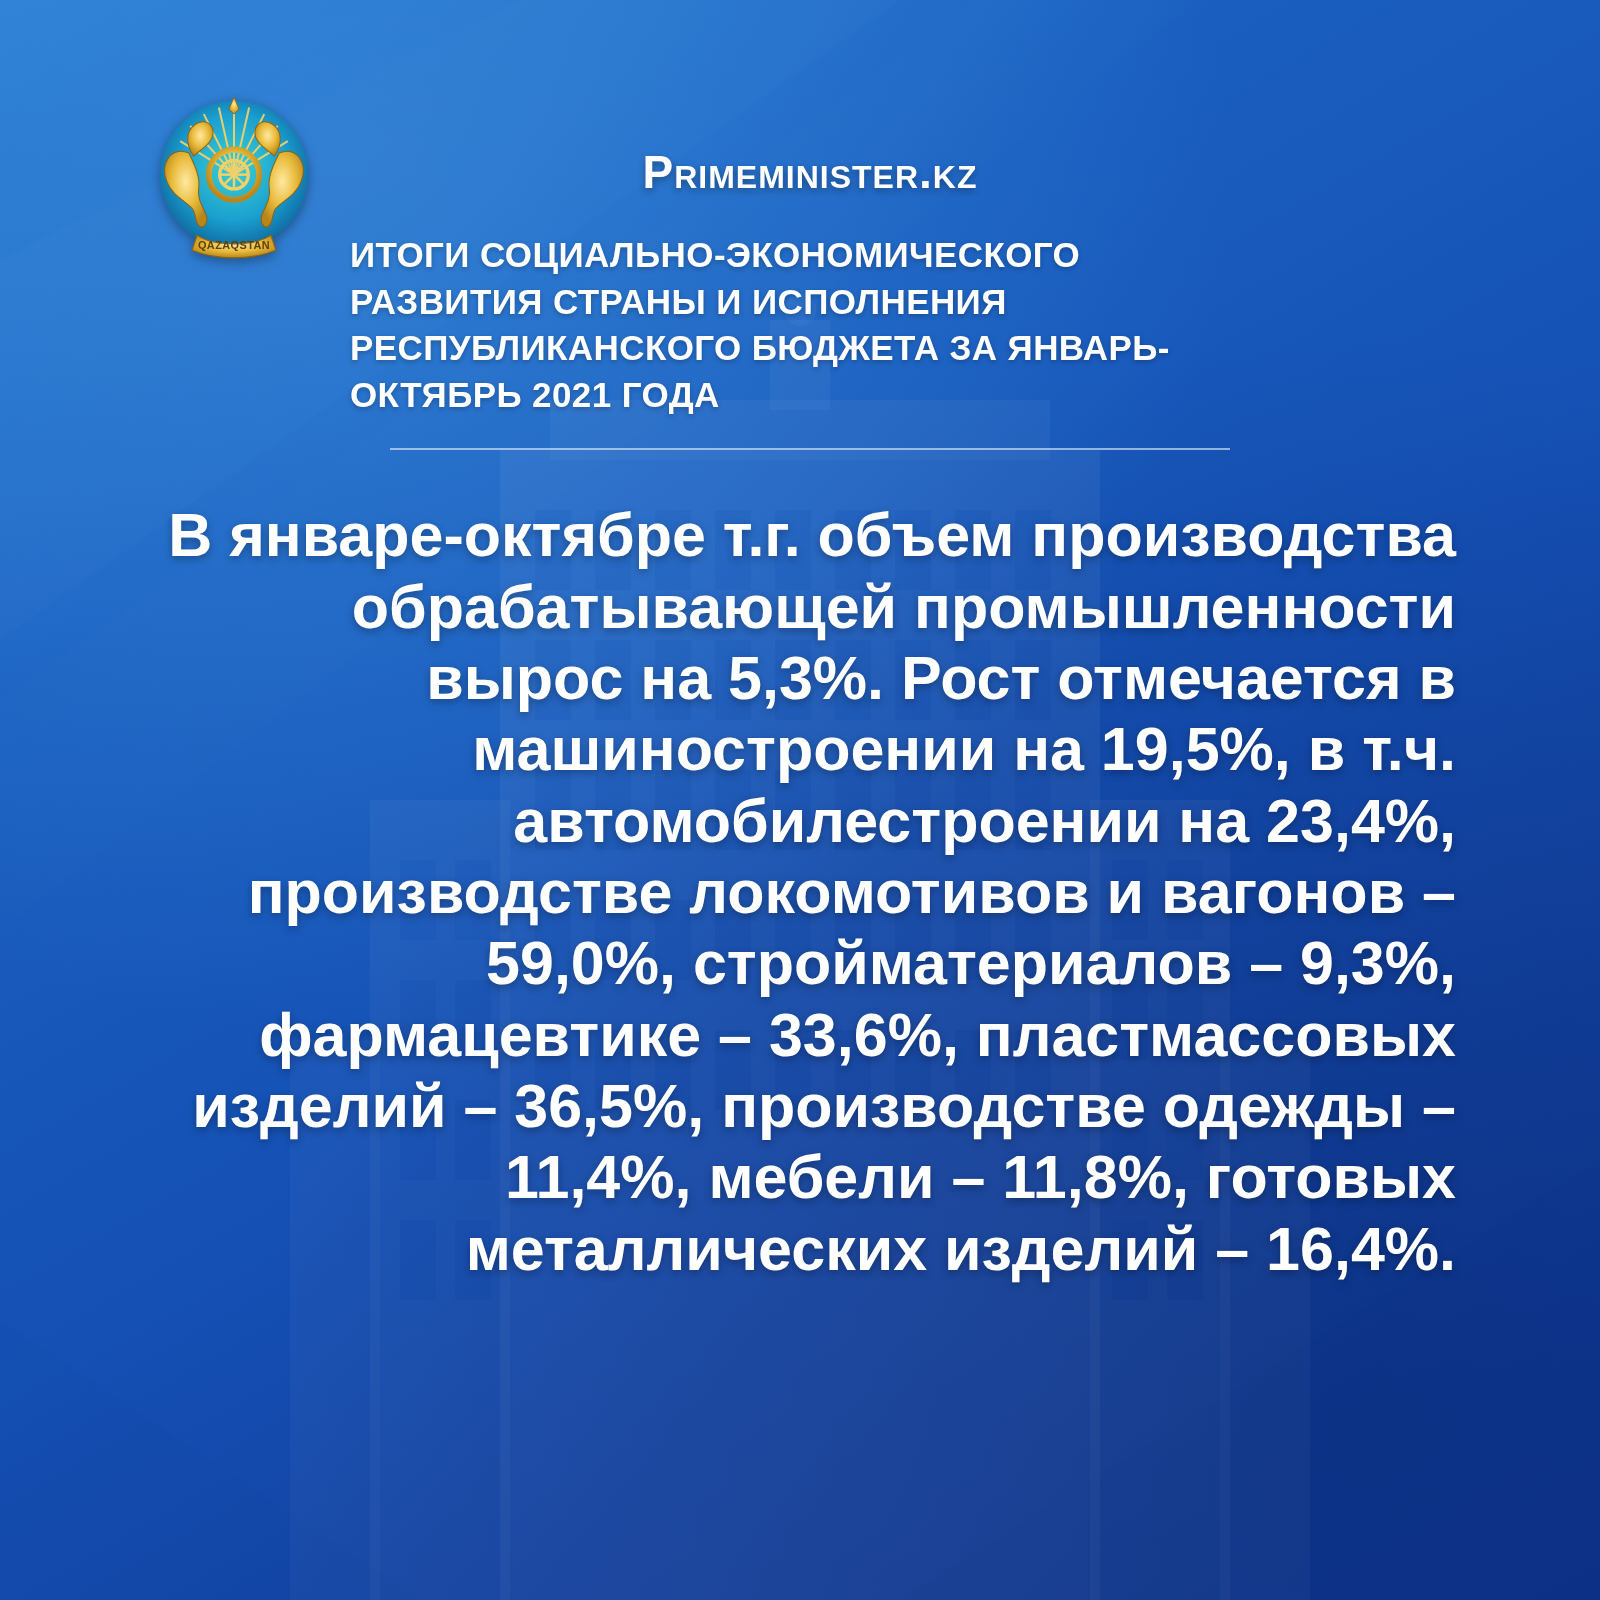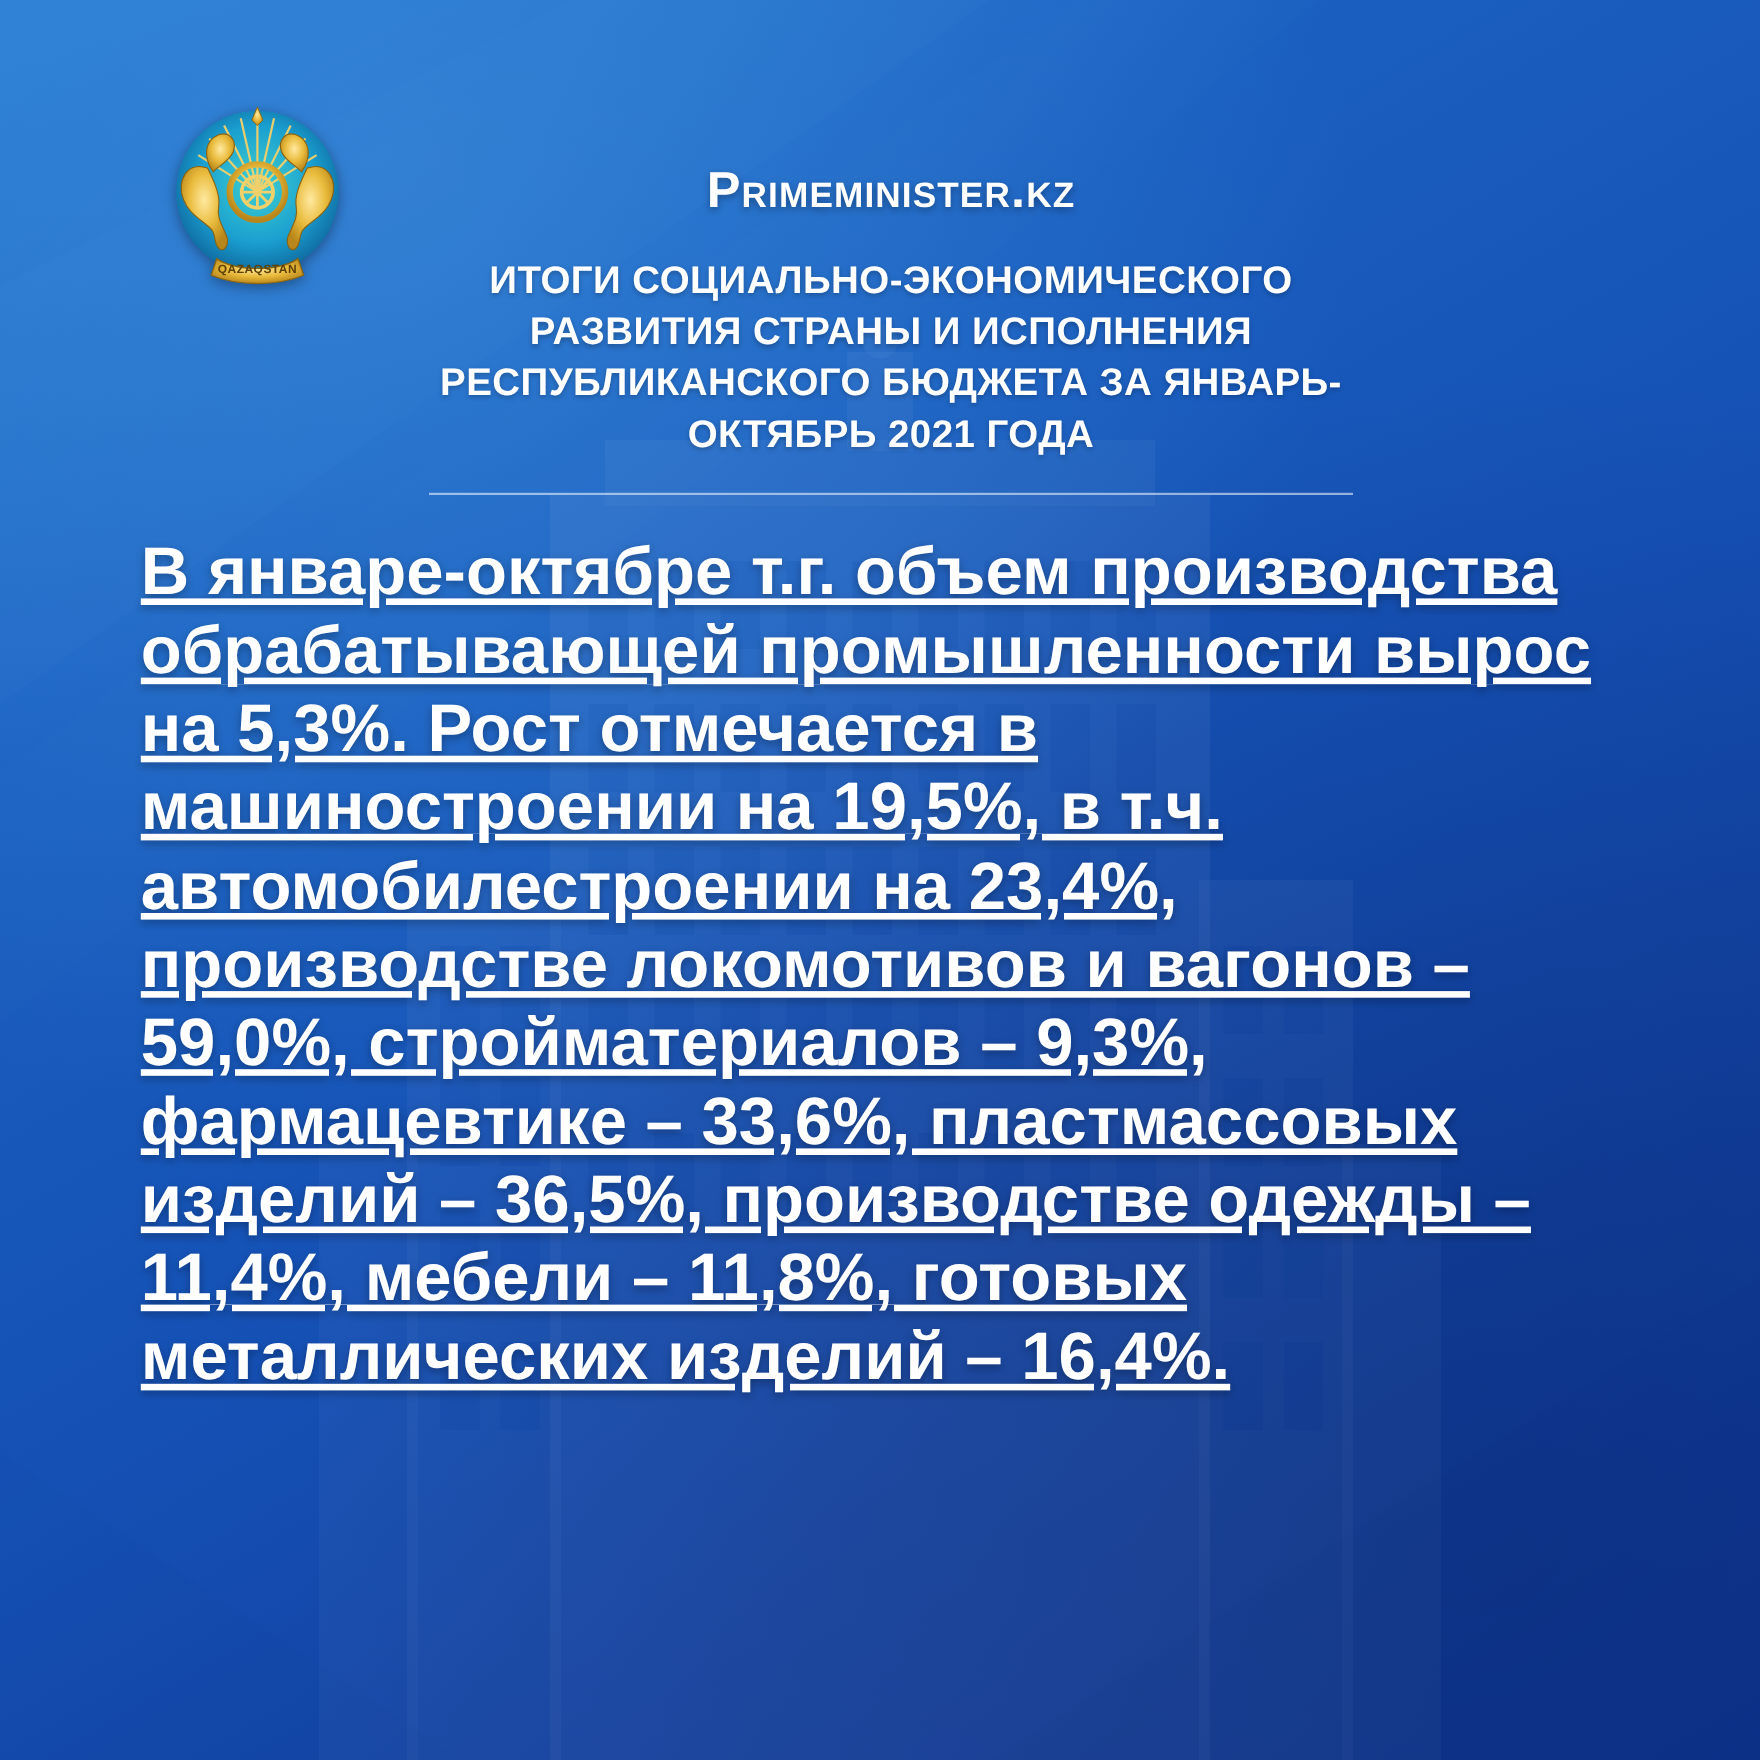--- a/index.html
+++ b/index.html
@@ -89,21 +89,20 @@
     text-transform: lowercase;
   }
   .brand-title::first-letter { font-size: 66px; }
 
   .subtitle {
     margin-top: 34px;
     color: #ffffff;
     font-size: 35px;
     font-weight: bold;
     line-height: 1.33;
-    text-align: center;
     text-transform: uppercase;
     letter-spacing: 0.4px;
     text-shadow: 0 2px 5px rgba(0,0,0,0.25);
     width: 920px;
   }
 
   .divider {
     margin: 30px auto 0 auto;
     width: 840px;
     height: 2px;
@@ -114,25 +113,24 @@
     width: 1400px;
     margin: 34px auto 0 auto;
     text-align: center;
   }
 
   .headline {
     color: #ffffff;
     font-size: 61px;
     font-weight: bold;
     line-height: 1.17;
-    text-align: left;
+    text-align: right;
     text-shadow: 0 3px 8px rgba(0,0,0,0.30);
-    margin: 0;
+    margin: 16px;
     padding: 0 28px;
-    text-decoration: underline;
   }
 </style>
 </head>
 <body>
 
 <div class="poster">
 
   <svg class="bg-diagonals" viewBox="0 0 1600 1600" preserveAspectRatio="none">
     <polygon points="0,260 520,0 900,0 0,640" fill="#ffffff" opacity="0.10"></polygon>
     <polygon points="0,700 980,0 1200,0 0,930" fill="#ffffff" opacity="0.05"></polygon>

